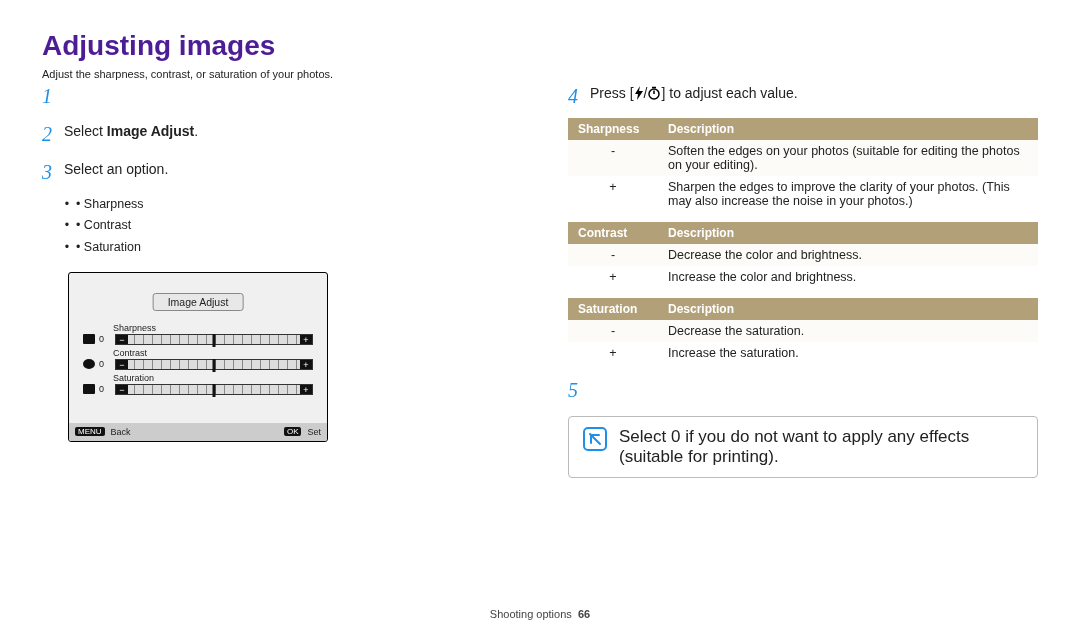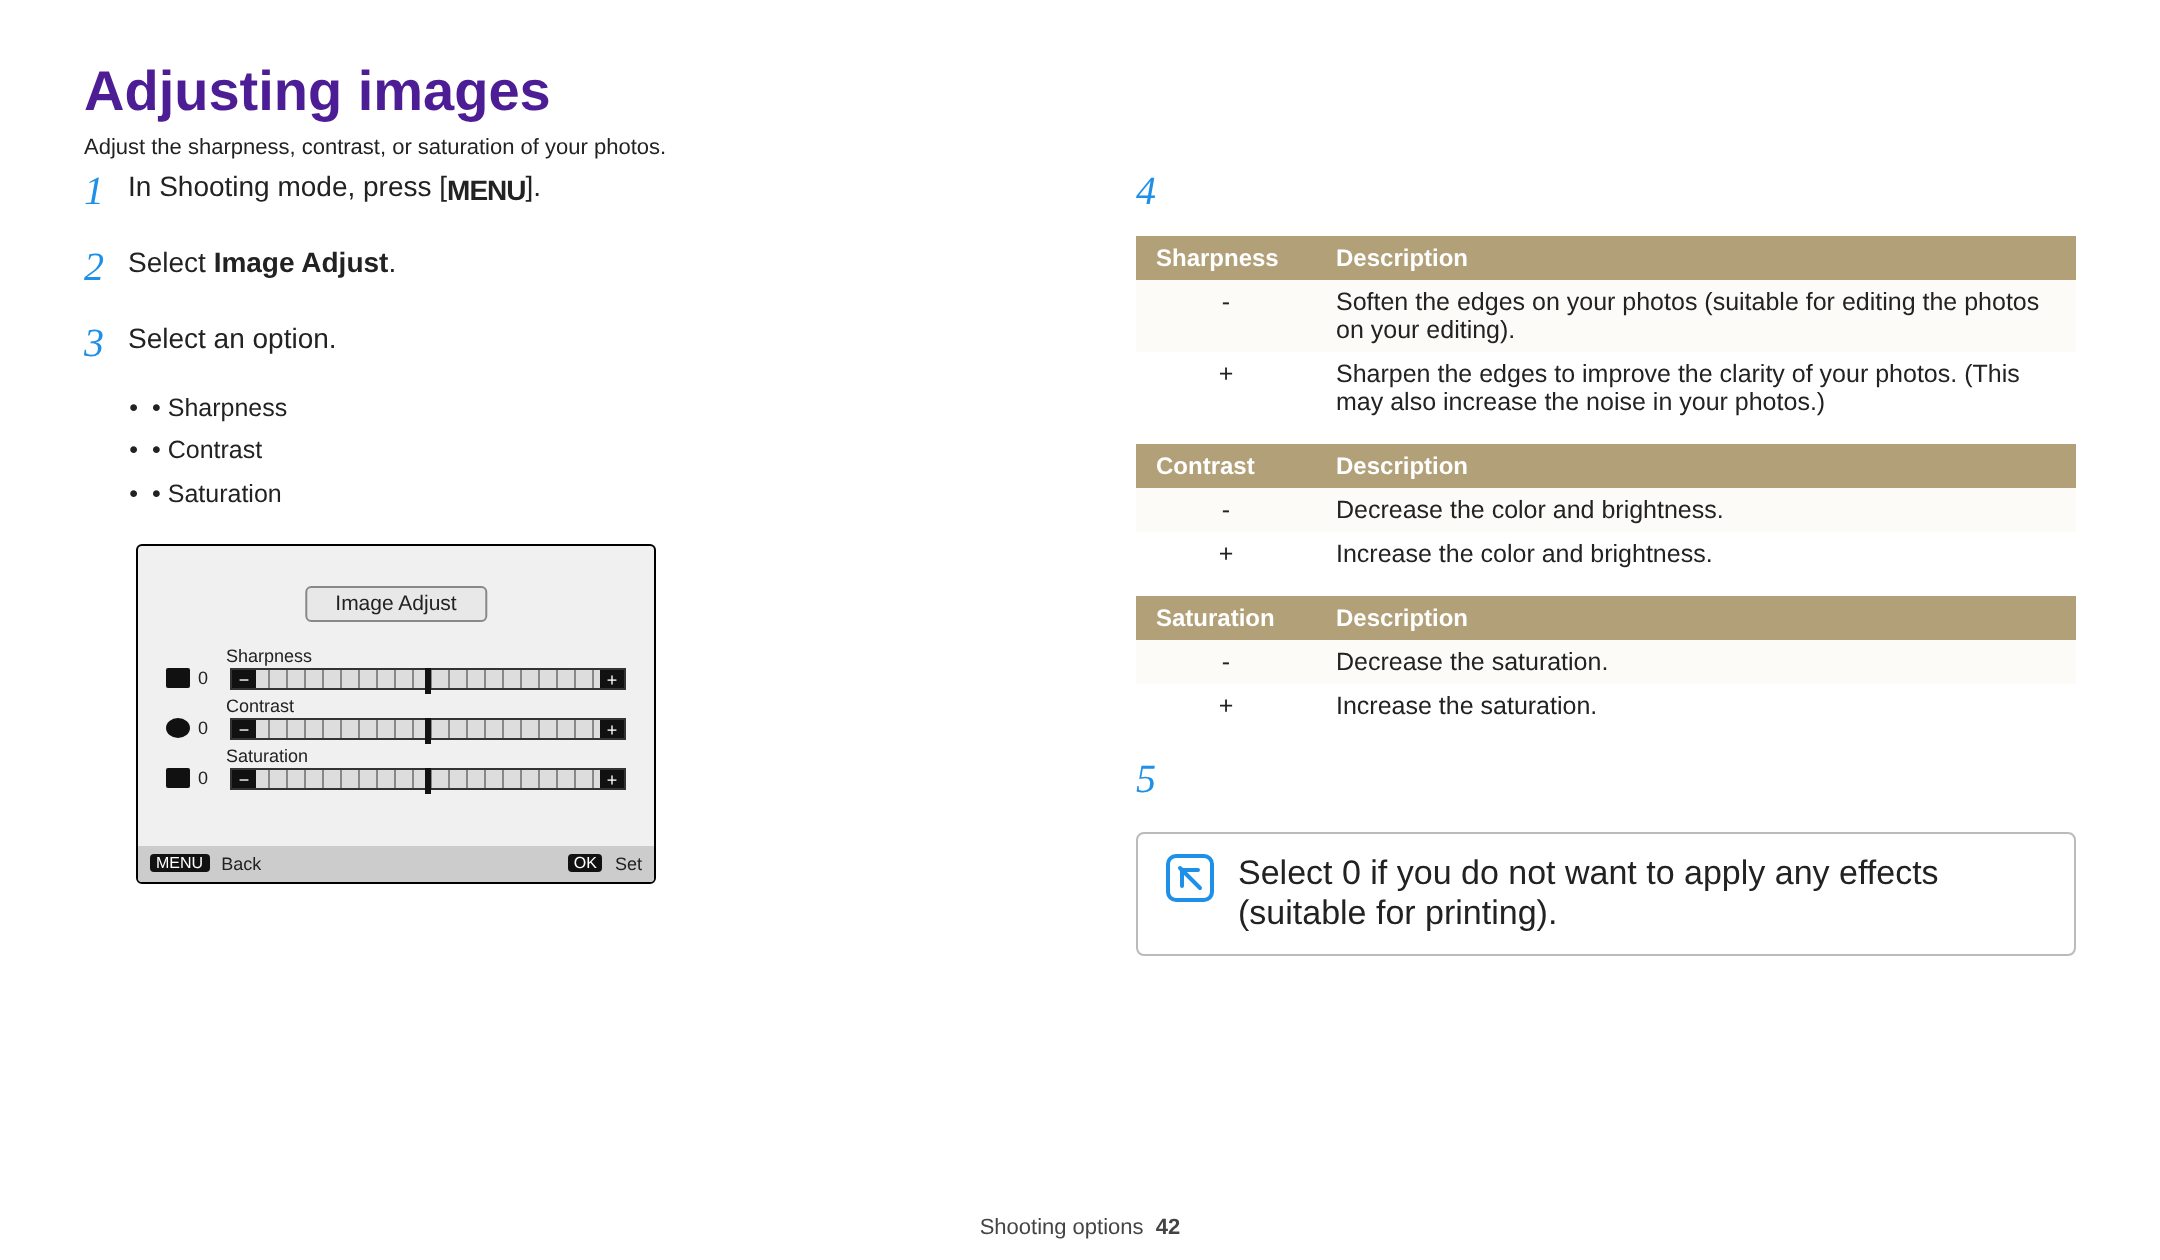--- a/index.html
+++ b/index.html
@@ -116,23 +116,20 @@
 <body>
 
 <h1>Adjusting images</h1>
 <div class="subtitle">Adjust the sharpness, contrast, or saturation of your photos.</div>
 
 <div class="cols">
 
   <div class="col">
     <div class="step">
       <div class="step-num">1</div>
-      <div class="step-body">
-        <span>In Shooting mode, press [</span><span class="kbox menu-btn">MENU</span><span>].</span>
-      </div>
     </div>
     <div class="step">
       <div class="step-num">2</div>
       <div class="step-body">
         <span>Select </span><b>Image Adjust</b><span>.</span>
       </div>
     </div>
     <div class="step">
       <div class="step-num">3</div>
       <div class="step-body">Select an option.</div>
@@ -183,20 +180,29 @@
         <span style="flex:1"></span>
         <span class="kcap">OK</span>
         <span>Set</span>
       </div>
     </div>
   </div>
 
   <div class="col">
     <div class="step">
       <div class="step-num">4</div>
+      <div class="step-body">
+        <span>Press [</span><span class="kbox"><svg width="10" height="14" viewBox="0 0 10 14">
+              <polygon points="6,0 1,8 4,8 3,14 9,5 5,5" fill="#000"></polygon>
+            </svg></span><span>/</span><span class="kbox"><svg width="14" height="14" viewBox="0 0 14 14">
+              <circle cx="7" cy="8" r="5" fill="none" stroke="#000" stroke-width="1.5"></circle>
+              <line x1="7" y1="8" x2="7" y2="4.5" stroke="#000" stroke-width="1.5"></line>
+              <line x1="5" y1="1.5" x2="9" y2="1.5" stroke="#000" stroke-width="1.5"></line>
+            </svg></span><span>] to adjust each value.</span>
+      </div>
     </div>
 
     <table>
       <thead>
           <tr>
         <th>Sharpness</th>
         <th>Description</th>
       </tr>
         </thead>
       <tbody>
@@ -258,14 +264,14 @@
         <svg width="14" height="14" viewBox="0 0 14 14">
             <path d="M2 2 L12 12 M3 11 L3 3 L11 3" stroke="#1e90e8" stroke-width="2" fill="none" stroke-linecap="round"></path>
           </svg>
       </div>
       <div>Select 0 if you do not want to apply any effects (suitable for printing).</div>
     </div>
   </div>
 </div>
 
 <div class="footer">
-  <span>Shooting options</span>&nbsp;&nbsp;<b>42</b>
+  <span>Shooting options</span>&nbsp;&nbsp;<b>66</b>
 </div>
 
 </body></html>

